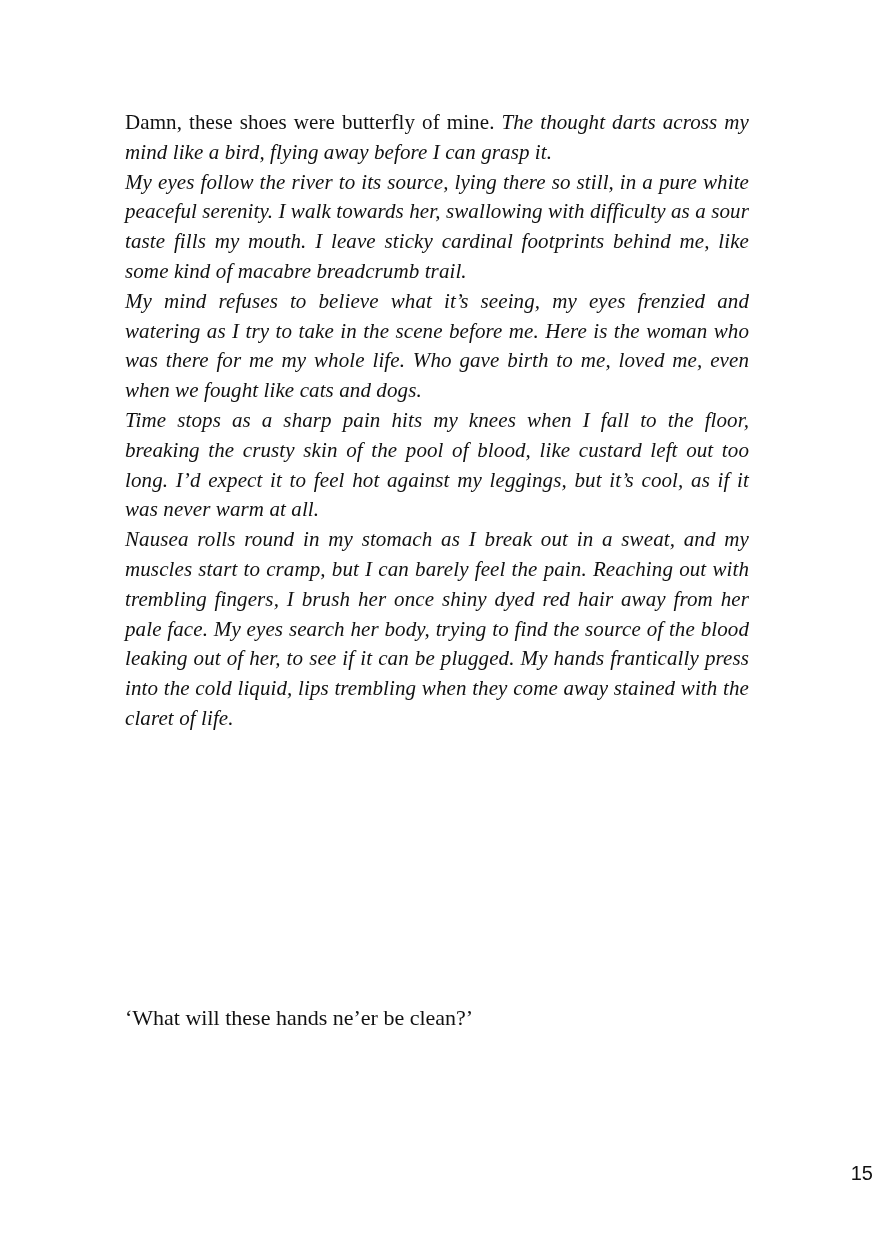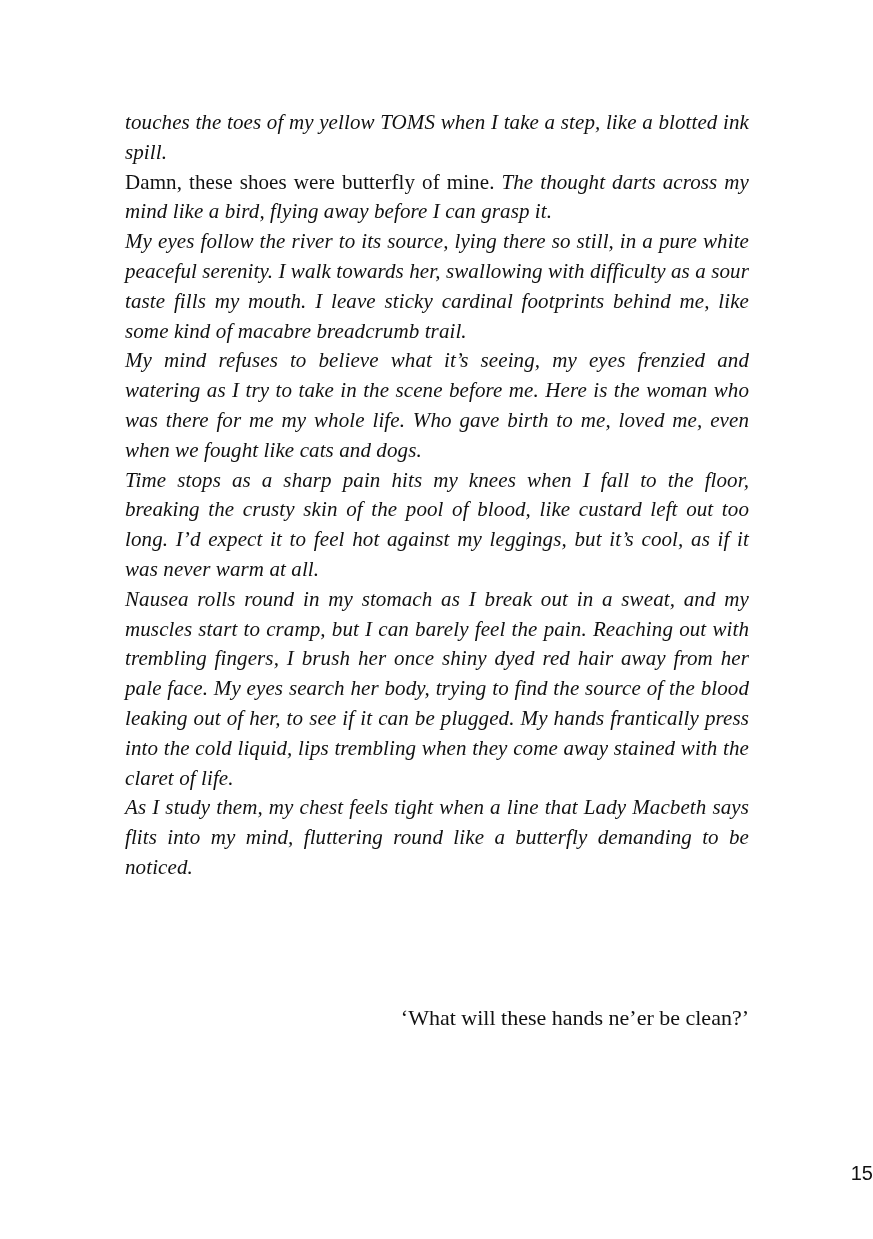--- a/index.html
+++ b/index.html
@@ -39,21 +39,21 @@
     font-style: normal;
   }
   .seg-italic {
     font-style: italic;
   }
   .quote-line {
     position: absolute;
     left: 125px;
     top: 1003px;
     width: 624px;
-    text-align: right;
+    text-align: left;
     font-style: normal;
     font-size: 22px;
     line-height: 29.8px;
   }
   .page-number {
     position: absolute;
     left: 0;
     top: 1160px;
     width: 873px;
     text-align: right;
@@ -63,23 +63,20 @@
     font-style: normal;
   }
 </style>
 </head>
 <body>
 
 <div class="page">
 
   <div class="text-block">
 
-    <p class="para">
-      <span class="seg-italic">touches the toes of my yellow TOMS when I take a step, like a blotted ink spill.</span>
-    </p>
 
     <p class="para">
       <span class="seg-roman">Damn, these shoes were butterfly of mine. </span><span class="seg-italic">The thought darts across my mind like a bird, flying away before I can grasp it.</span>
     </p>
 
     <p class="para">
       <span class="seg-italic">My eyes follow the river to its source, lying there so still, in a pure white peaceful serenity. I walk towards her, swallowing with difficulty as a sour taste fills my mouth. I leave sticky cardinal footprints behind me, like some kind of macabre breadcrumb trail.</span>
     </p>
 
     <p class="para">
@@ -88,23 +85,20 @@
 
     <p class="para">
       <span class="seg-italic">Time stops as a sharp pain hits my knees when I fall to the floor, breaking the crusty skin of the pool of blood, like custard left out too long. I’d expect it to feel hot against my leggings, but it’s cool, as if it was never warm at all.</span>
     </p>
 
 
     <p class="para">
       <span class="seg-italic">Nausea rolls round in my stomach as I break out in a sweat, and my muscles start to cramp, but I can barely feel the pain. Reaching out with trembling fingers, I brush her once shiny dyed red hair away from her pale face. My eyes search her body, trying to find the source of the blood leaking out of her, to see if it can be plugged. My hands frantically press into the cold liquid, lips trembling when they come away stained with the claret of life.</span>
     </p>
 
-    <p class="para">
-      <span class="seg-italic">As I study them, my chest feels tight when a line that Lady Macbeth says flits into my mind, fluttering round like a butterfly demanding to be noticed.</span>
-    </p>
 
   </div>
 
   <div class="quote-line">‘What will these hands ne’er be clean?’</div>
 
   <div class="page-number">15</div>
 
 </div>
 
 </body></html>

